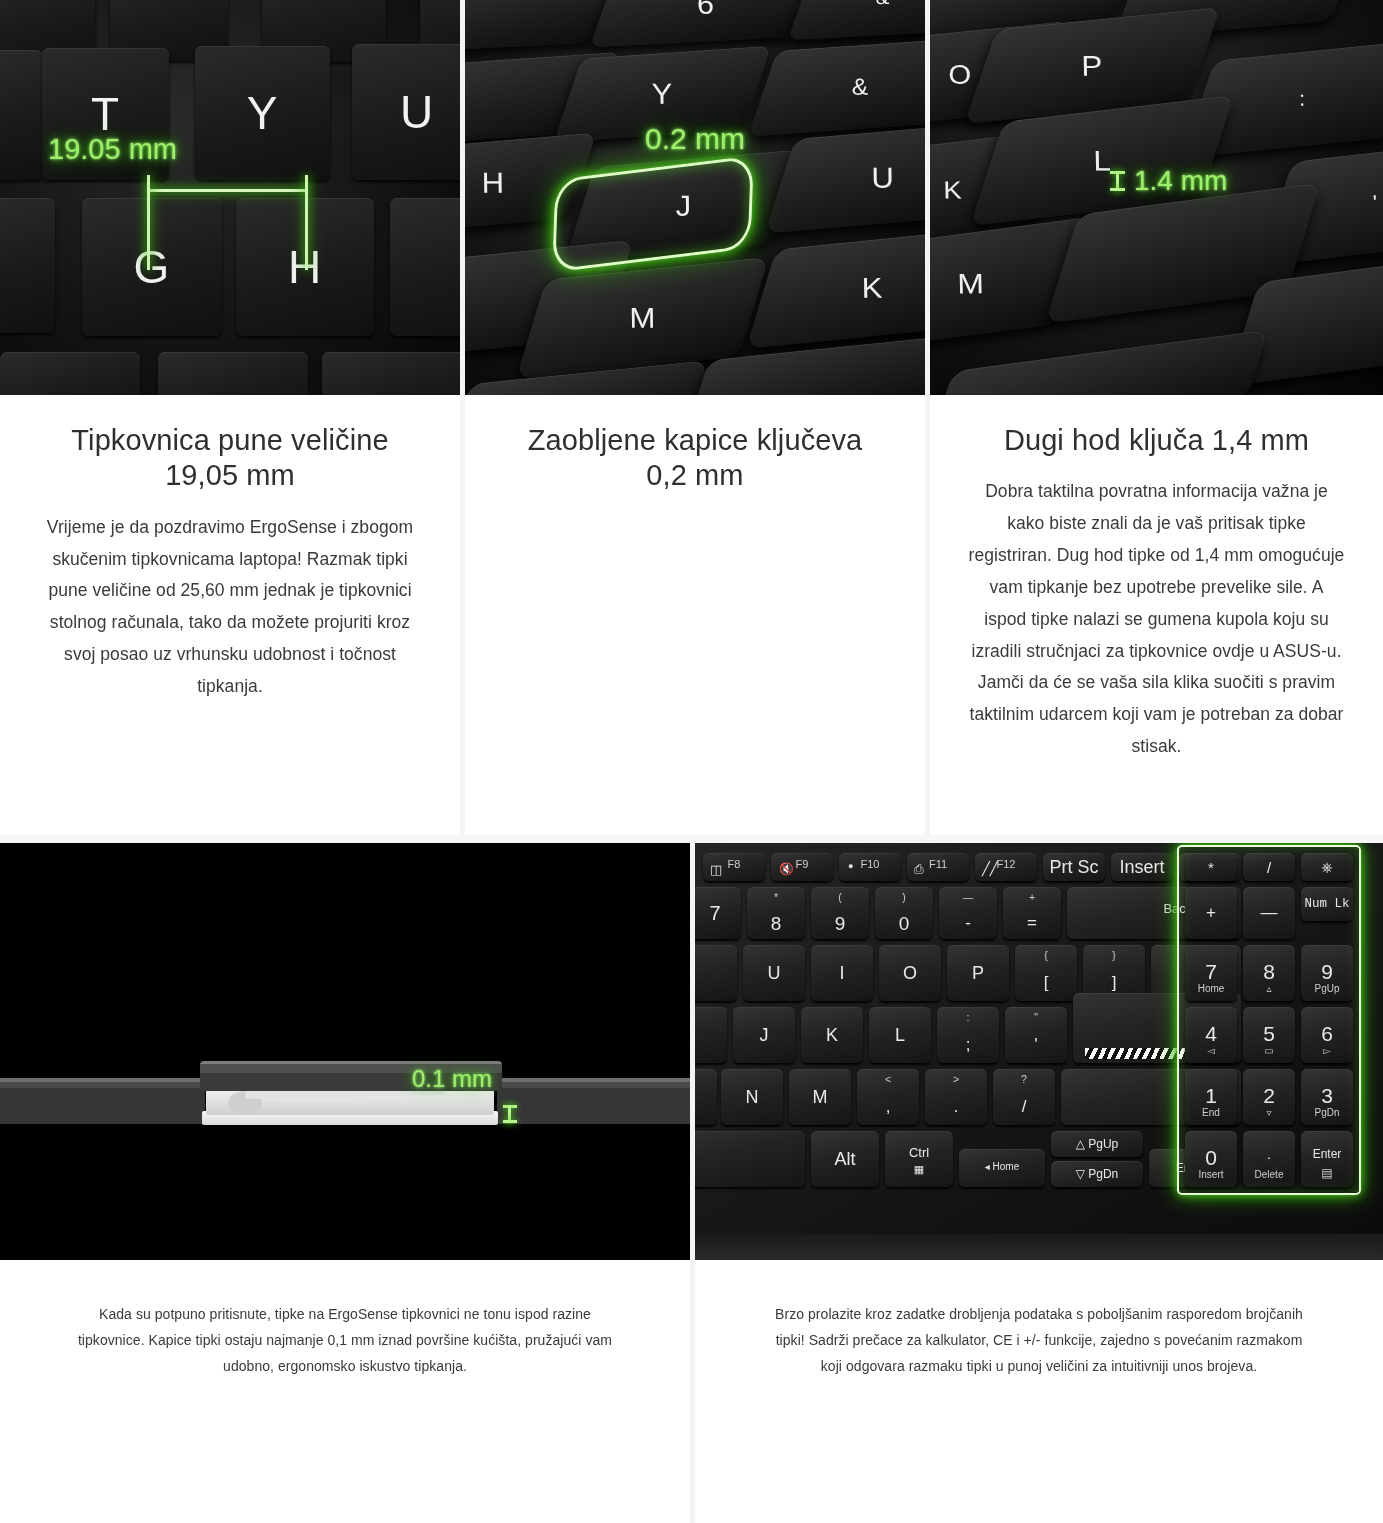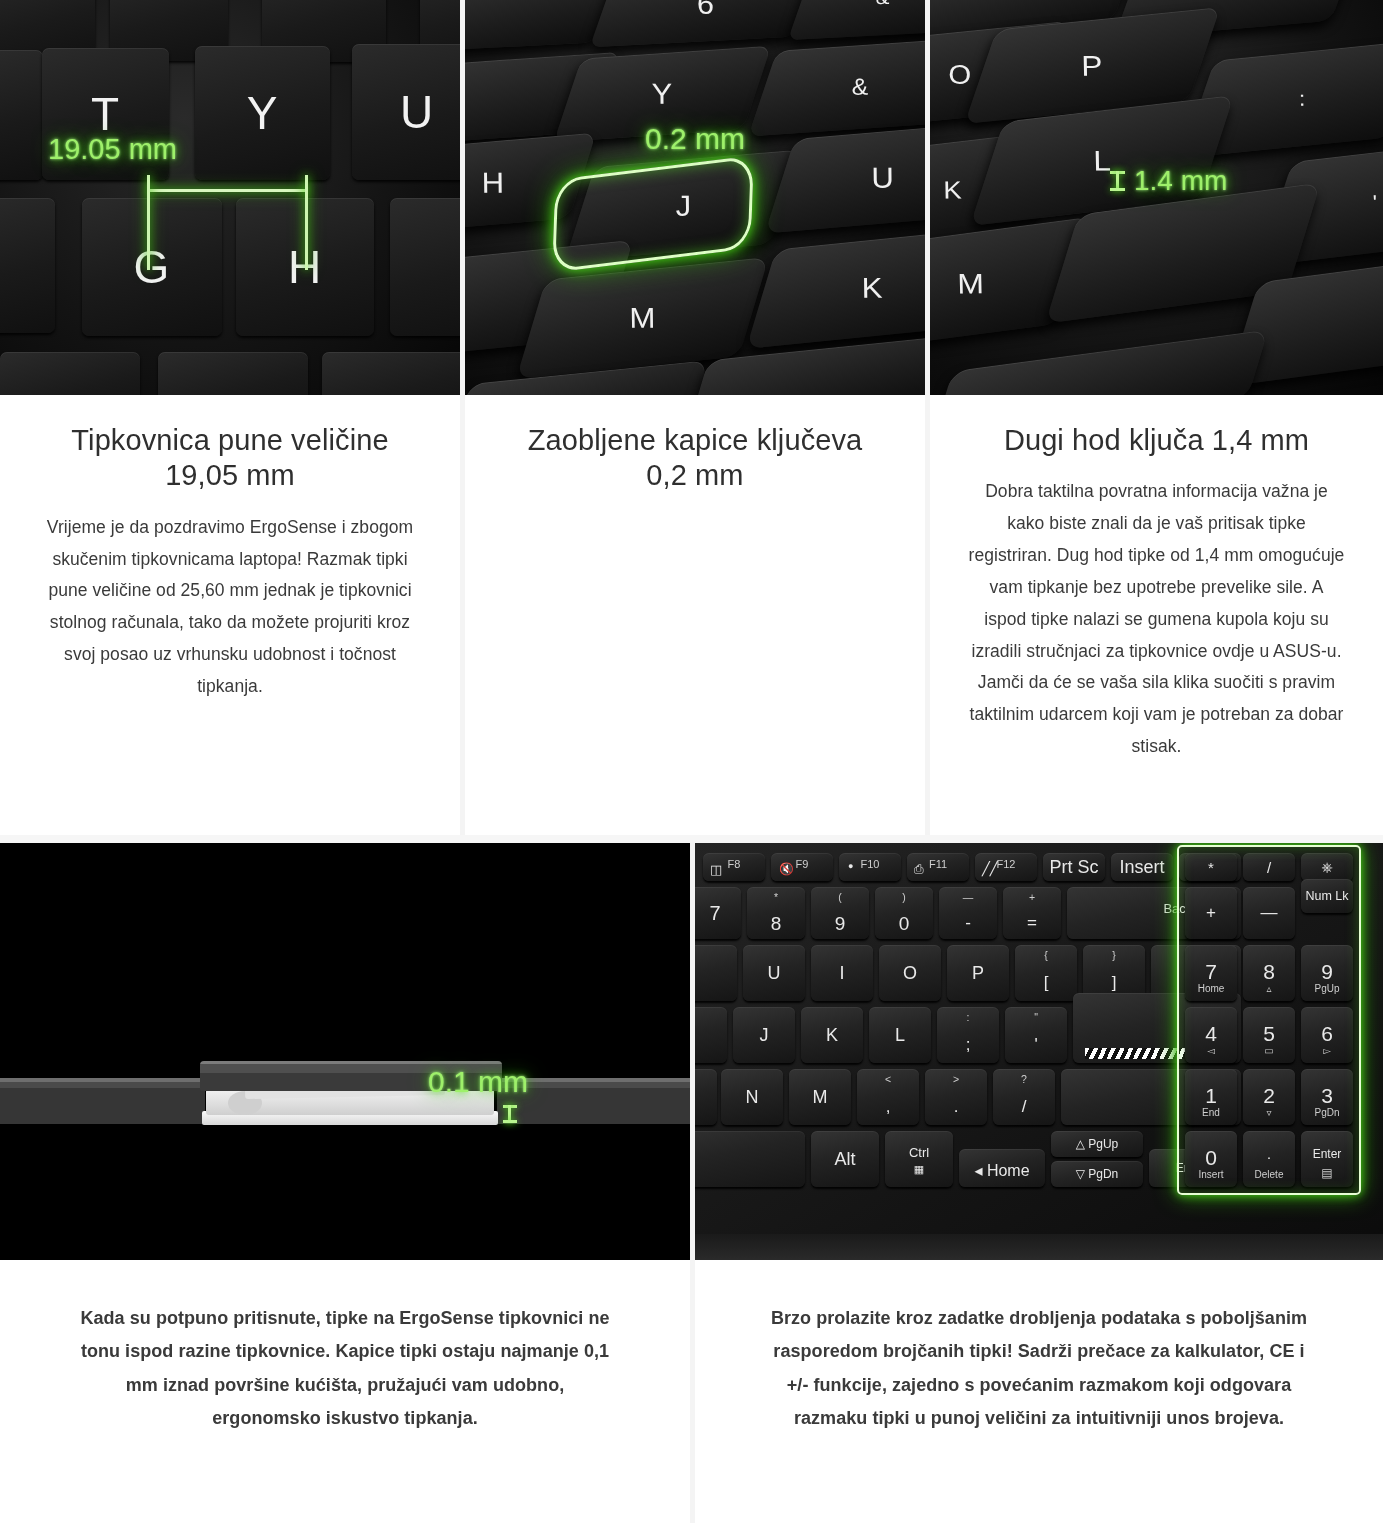--- a/index.html
+++ b/index.html
@@ -34,21 +34,21 @@
     font-size: 29px; font-weight: 400; color: #2f2f2f;
     line-height: 1.22; letter-spacing: .1px;
     white-space: pre-line;
   }
   .card-desc {
     margin-top: 18px;
     font-size: 17.5px; font-weight: 400; color: #3a3a3a;
     line-height: 1.82; letter-spacing: .05px;
   }
   .card-body.wide .card-title { font-size: 31px; }
-  .card-body.wide .card-desc { font-size: 18px; margin-top: 16px; line-height: 1.85; font-weight: bold; }
+  .card-body.wide .card-desc { font-size: 14px; margin-top: 16px; line-height: 1.85; }
 
   
   .kb { position:absolute; inset:0; background:
         radial-gradient(ellipse at 40% 30%, #2a2a2a 0%, #141414 55%, #050505 100%); }
   .key {
     position:absolute; background:
       linear-gradient(160deg,#2e2e2e 0%,#202020 40%,#141414 100%);
     border-radius: 7px;
     box-shadow: 0 2px 3px rgba(0,0,0,.85), inset 0 1px 0 rgba(255,255,255,.07);
     color:#e8e8e8; font-family:"Liberation Sans", sans-serif;
@@ -94,21 +94,21 @@
           background:linear-gradient(#7c7c7c 0 3px,#4f4f4f 3px 12px,#3a3a3a 12px 100%);
           border-radius:4px 4px 2px 2px; }
   .xmech1 { position:absolute; left:206px; top:246px; width:288px; height:26px;
             background:linear-gradient(#f2f2f2,#cfcfcf); border-radius:3px; }
   .xmech2 { position:absolute; left:202px; top:268px; width:296px; height:14px;
             background:linear-gradient(#fafafa,#d7d7d7); border-radius:2px; }
   .xmech3 { position:absolute; left:245px; top:238px; width:200px; height:16px;
             background:#e2e2e2; border-radius:3px; transform:rotate(-1.2deg); }
   .xcircle{ position:absolute; left:228px; top:248px; width:34px; height:24px;
             background:#cfcfcf; border-radius:50%; }
-  .dimtxt4 { position:absolute; left:428px; top:222px; font-size:30px; }
+  .dimtxt4 { position:absolute; left:412px; top:222px; font-size:24px; }
   .tick4 { position:absolute; left:503px; top:262px; width:14px; height:18px; }
   .tick4:before,.tick4:after{content:"";position:absolute;left:0;width:14px;height:3px;
             background:#b9f58f;box-shadow:0 0 7px #4ad115;}
   .tick4:before{top:0;} .tick4:after{bottom:0;}
   .tick4 span{position:absolute;left:5px;top:0;width:3px;height:18px;background:#b9f58f;
             box-shadow:0 0 7px #4ad115;}
 
   
   .kb5 { position:absolute; inset:0; background:linear-gradient(150deg,#242424,#141414 60%,#0b0b0b); }
   .k5 { position:absolute; border-radius:6px;
@@ -446,21 +446,21 @@
 
           <div class="k5" style="left:-60px;top:288px;width:170px;height:56px;"></div>
           <div class="k5" style="left:116px;top:288px;width:68px;height:56px;">
             <span class="m cmid">Alt</span>
           </div>
           <div class="k5" style="left:190px;top:288px;width:68px;height:56px;">
             <span class="m" style="top:14px;font-size:13px;">Ctrl</span>
             <span class="m" style="top:32px;font-size:11px;">▦</span>
           </div>
           <div class="k5" style="left:264px;top:306px;width:86px;height:38px;">
-            <span class="m" style="top:12px;font-size:16px;">◂&nbsp;<span>Home</span></span>
+            <span class="m" style="top:12px;font-size:10px;">◂&nbsp;<span>Home</span></span>
           </div>
           <div class="k5" style="left:356px;top:288px;width:92px;height:26px;">
             <span class="m" style="top:6px;font-size:12px;">△&nbsp;<span>PgUp</span></span>
           </div>
           <div class="k5" style="left:356px;top:318px;width:92px;height:26px;">
             <span class="m" style="top:6px;font-size:12px;">▽&nbsp;<span>PgDn</span></span>
           </div>
           <div class="k5" style="left:454px;top:306px;width:84px;height:38px;">
             <span class="m" style="top:12px;font-size:12px;"><span>End</span>&nbsp;▸</span>
           </div>
@@ -474,21 +474,21 @@
           <div class="k5" style="left:606px;top:10px;width:52px;height:28px;">
             <span class="m cmid" style="font-size:14px;">⎈</span>
           </div>
 
           <div class="k5" style="left:490px;top:44px;width:52px;height:52px;">
             <span class="m cmid" style="font-size:17px;">+</span>
           </div>
           <div class="k5" style="left:548px;top:44px;width:52px;height:52px;">
             <span class="m cmid" style="font-size:17px;">—</span>
           </div>
-          <div class="k5" style="left:606px;top:36px;width:52px;height:34px;">
+          <div class="k5" style="left:606px;top:44px;width:52px;height:34px;font-family:Liberation Mono, monospace;">
             <span class="m cmid" style="font-size:12.5px;">Num Lk</span>
           </div>
 
           <div class="k5" style="left:490px;top:102px;width:52px;height:56px;">
             <span class="m cnum">7</span>
             <span class="m cnumb">Home</span>
           </div>
           <div class="k5" style="left:548px;top:102px;width:52px;height:56px;">
             <span class="m cnum">8</span>
             <span class="m cnumb">▵</span>

